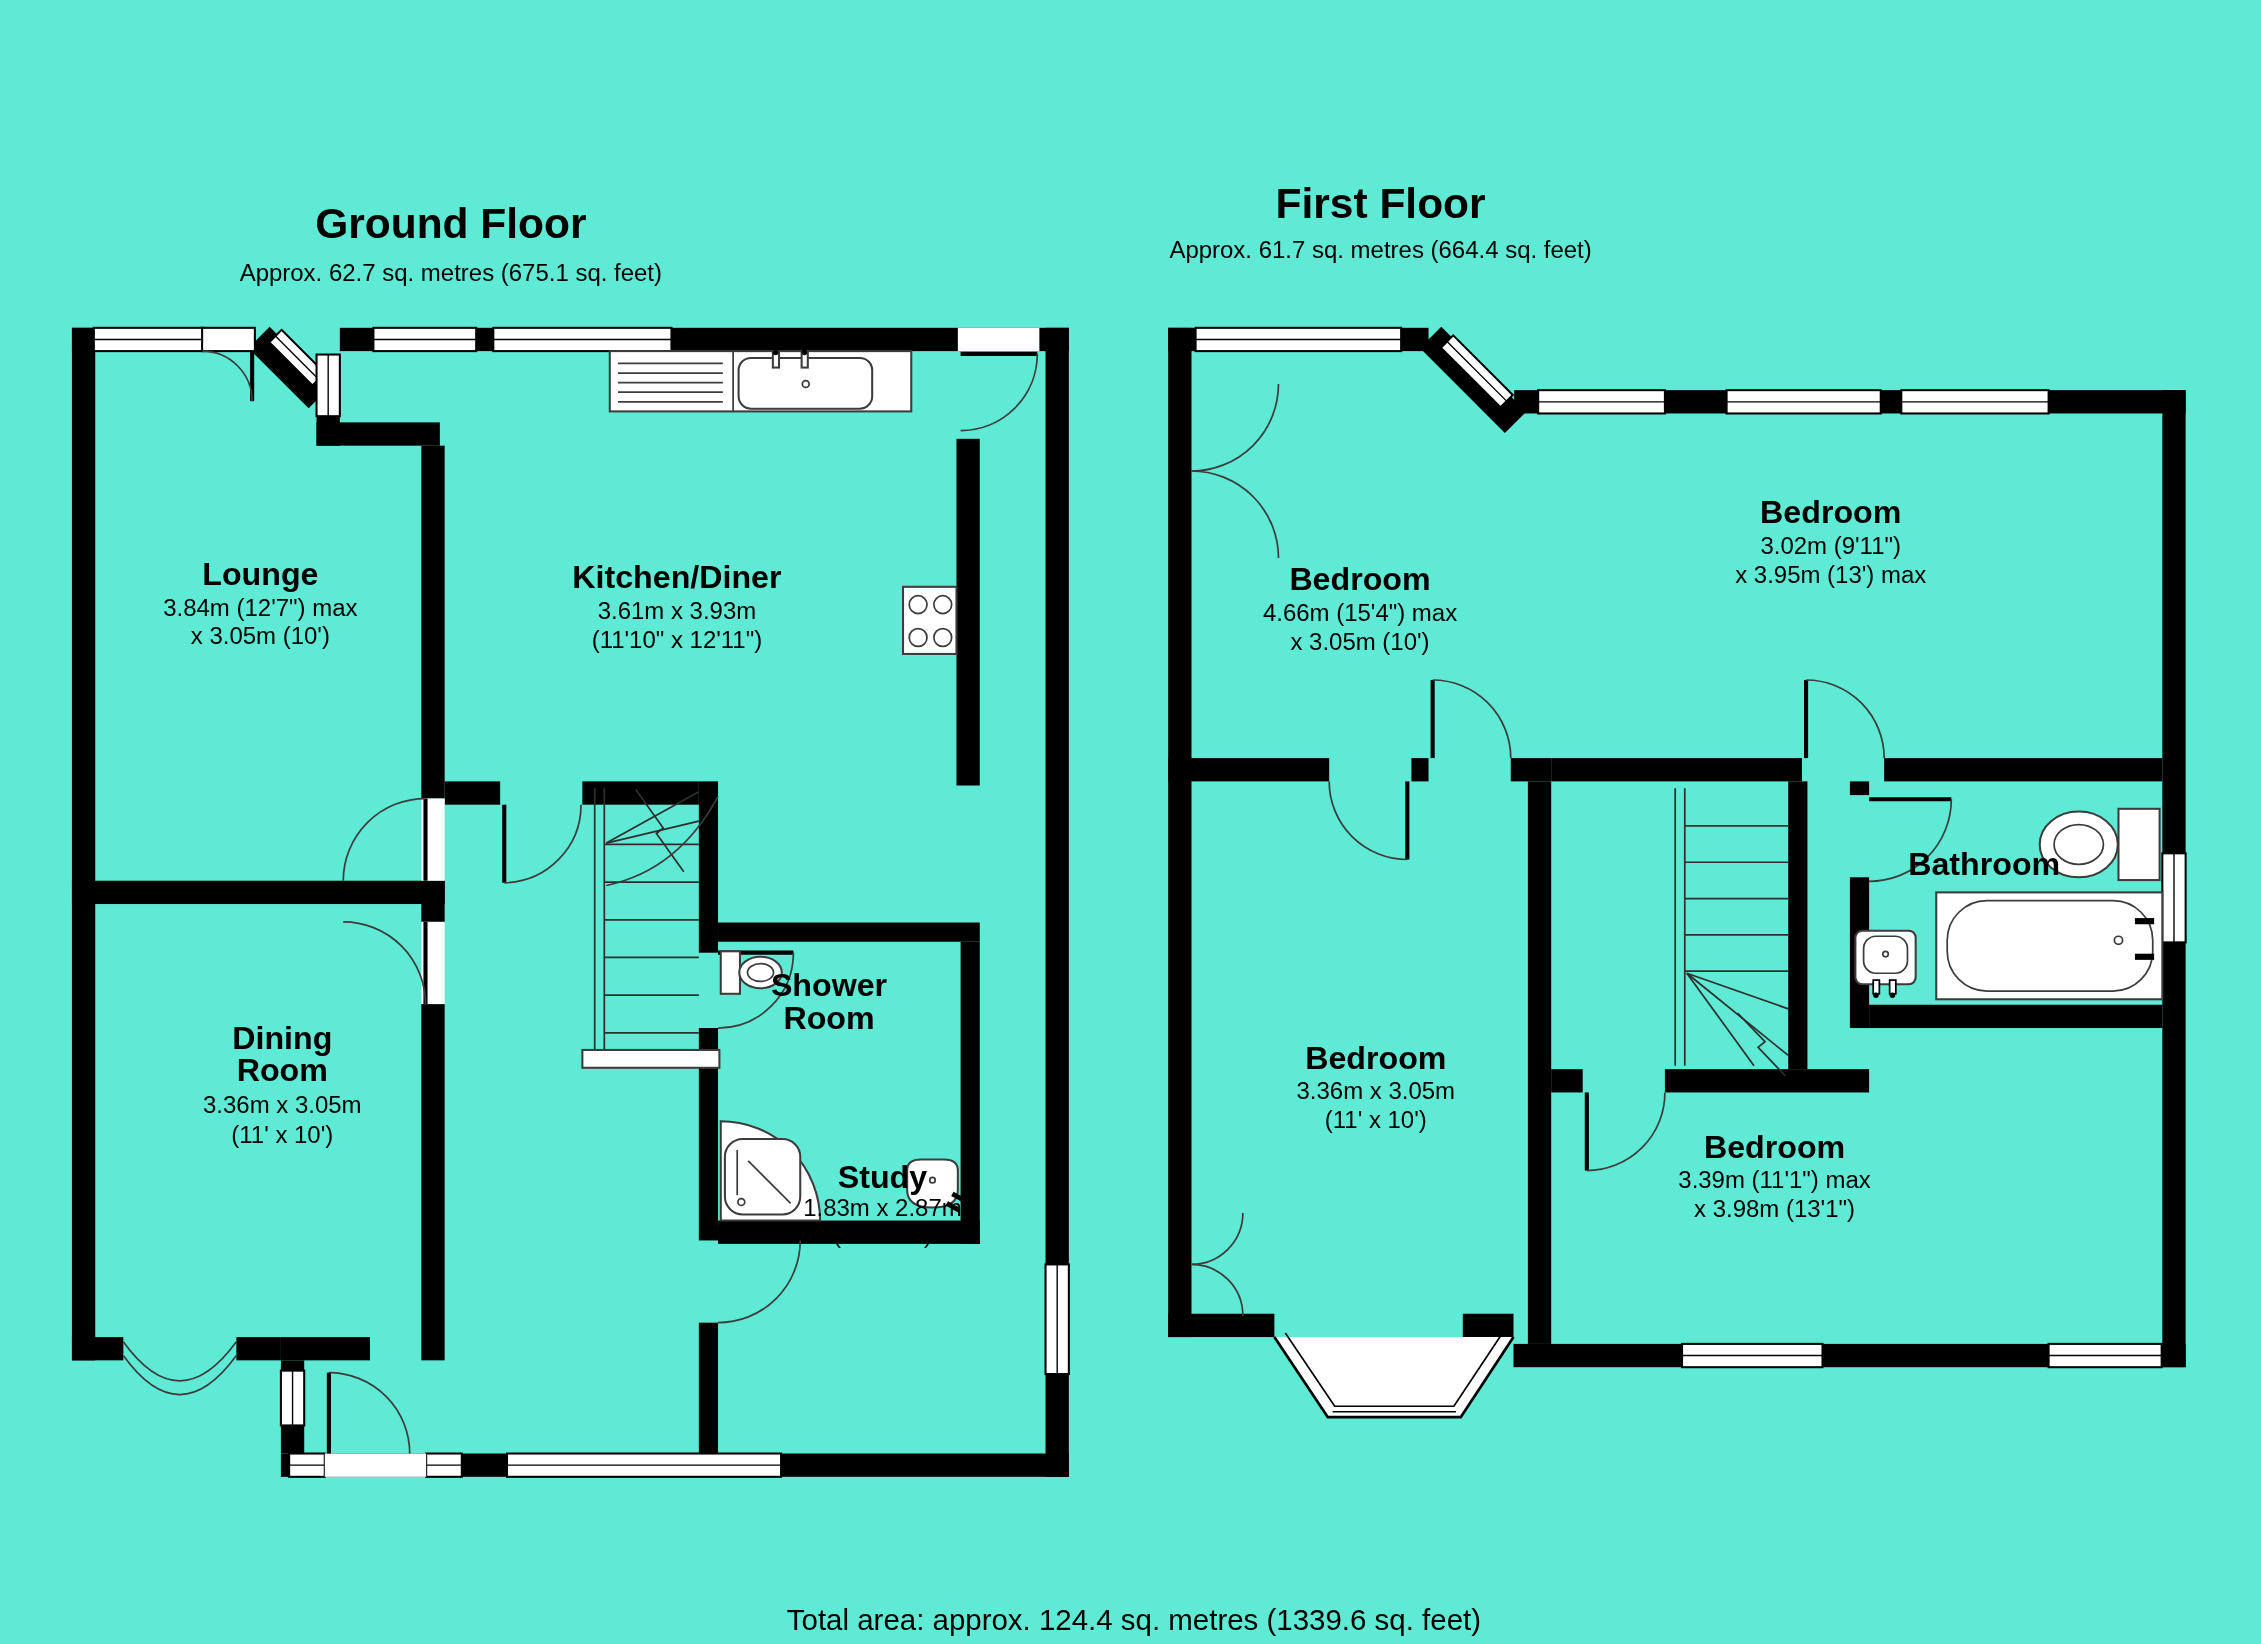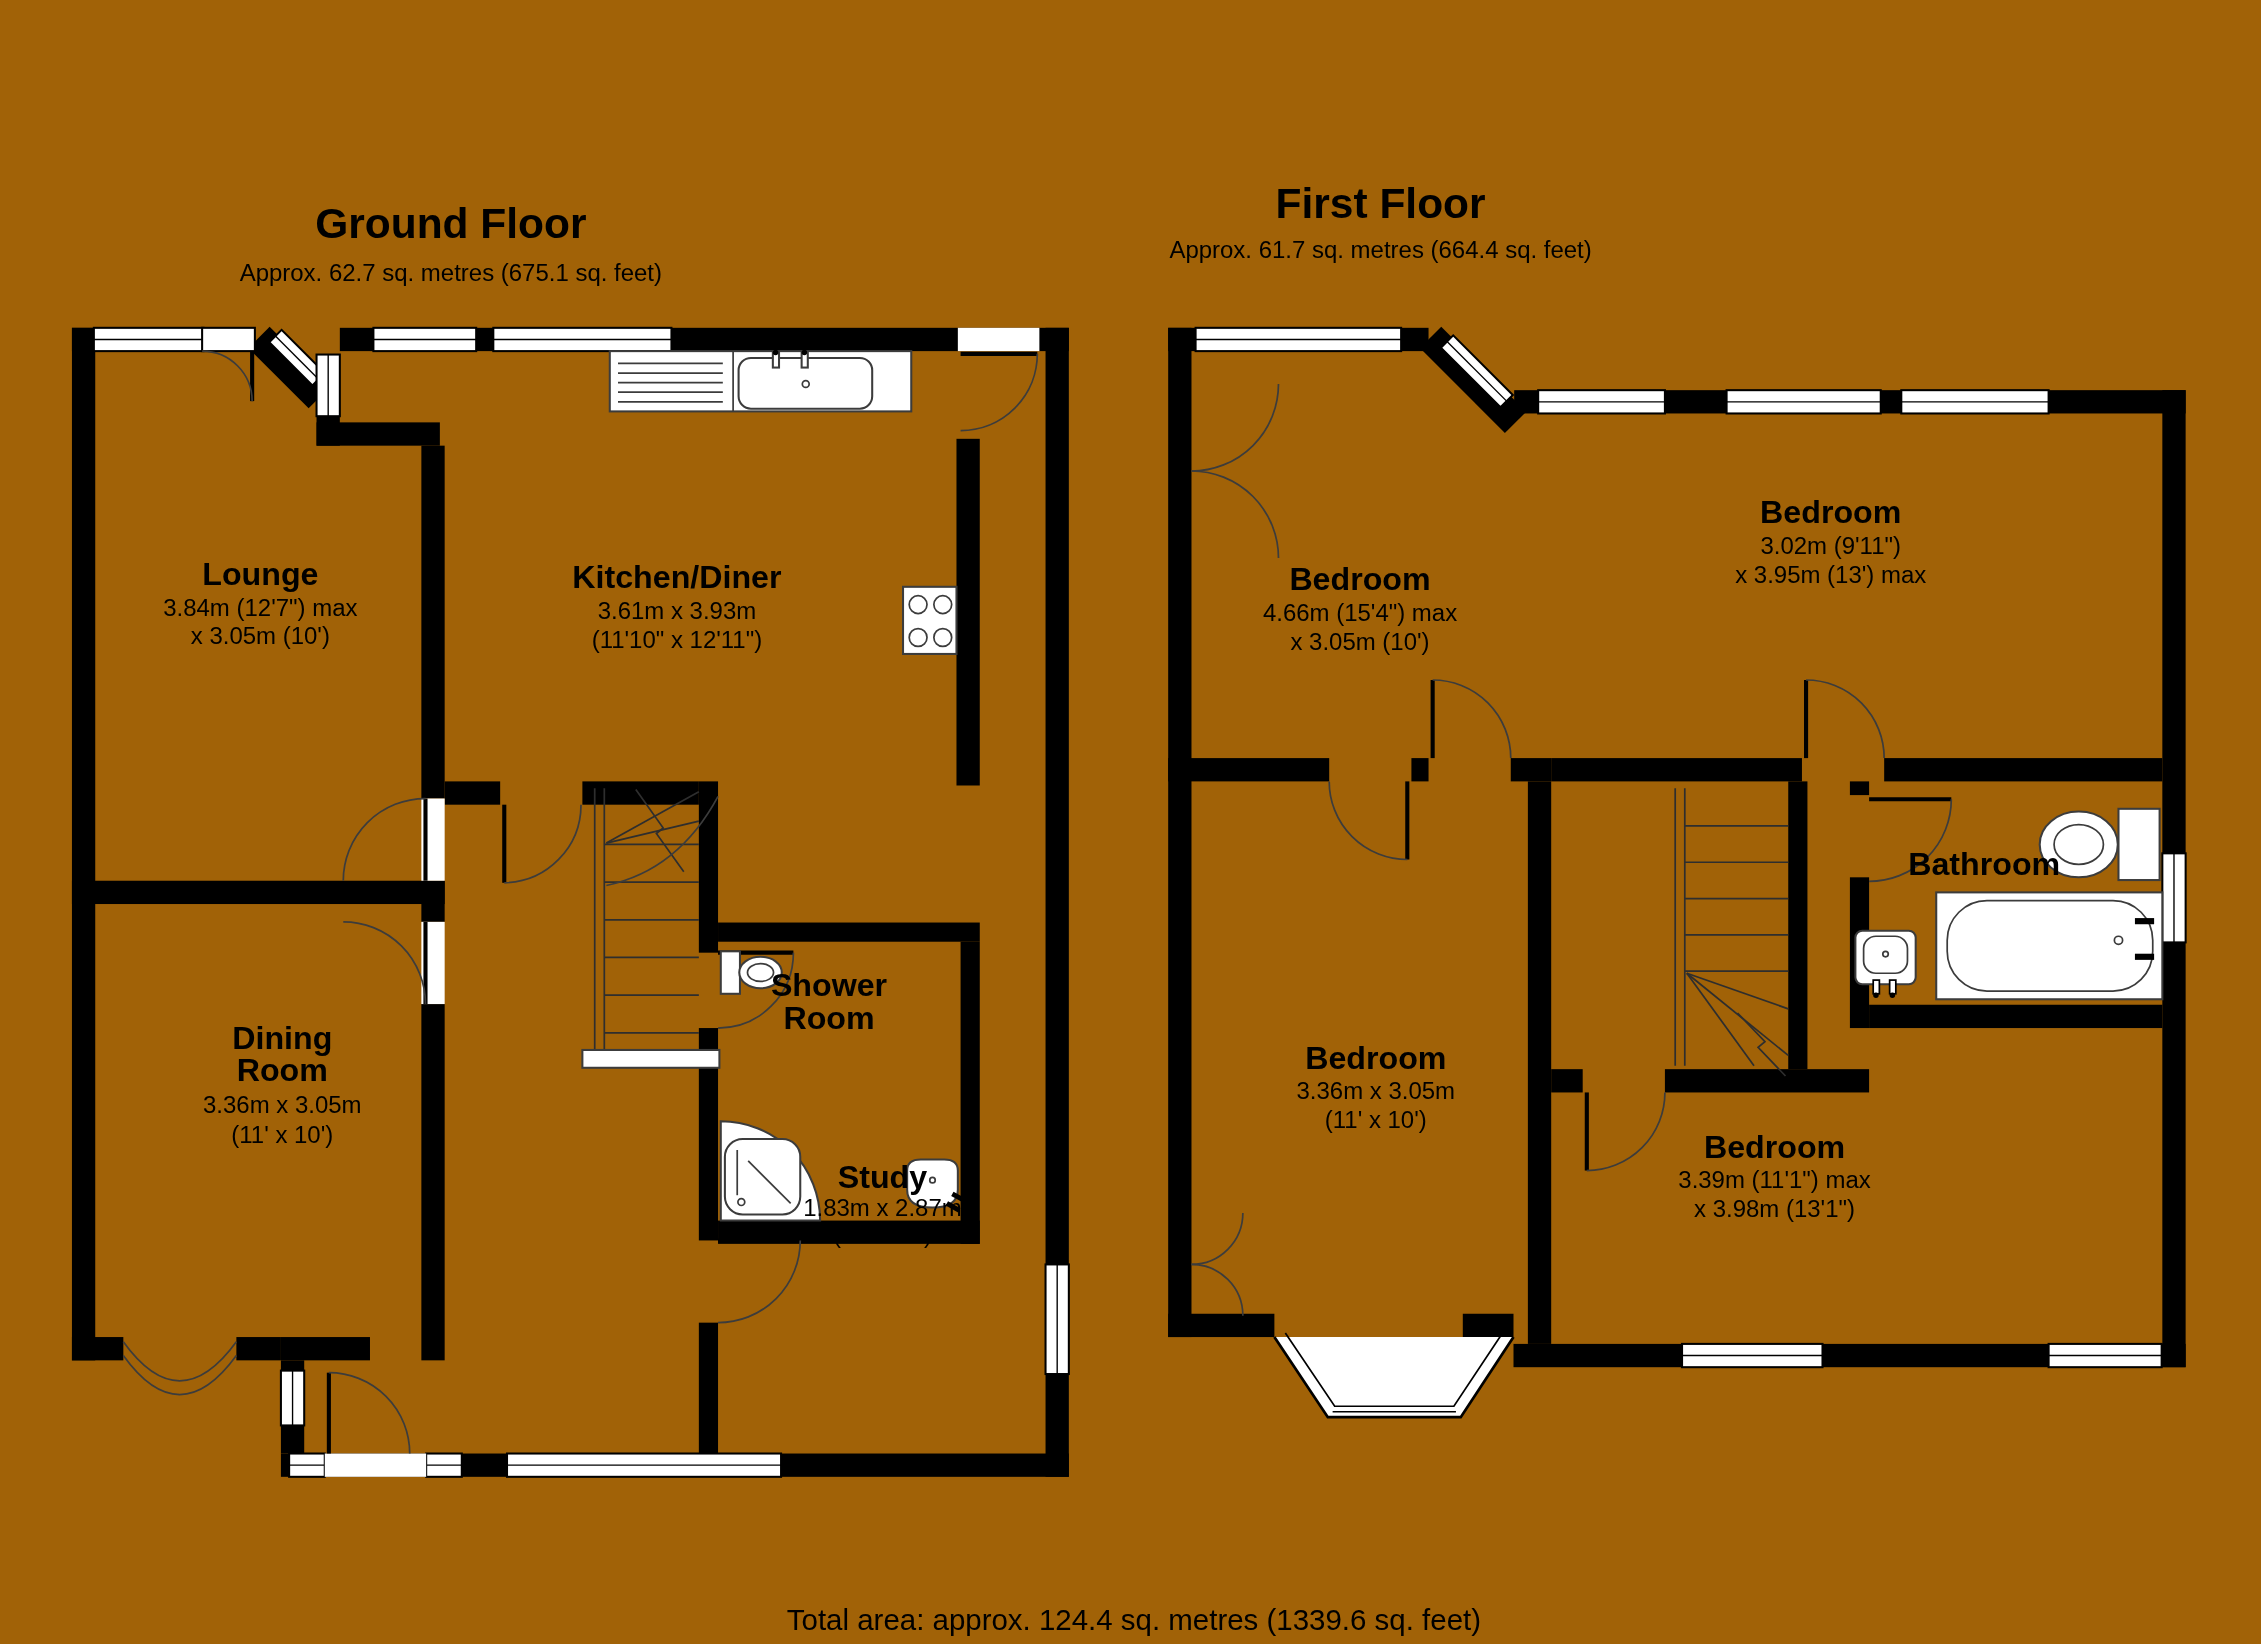--- a/index.html
+++ b/index.html
@@ -1,16 +1,16 @@
 <!DOCTYPE html>
 <html style="font-size:11px"><head>
 <meta charset="utf-8">
 <style>
   html,body{margin:0;padding:0;background:#fff;}
-  #stage{position:relative;width:2261px;height:1645px;background:#a16207;overflow:hidden;}
+  #stage{position:relative;width:2261px;height:1645px;background:#5eead4;overflow:hidden;}
   svg{position:absolute;left:0;top:0;}
   text{font-family:"Liberation Sans","DejaVu Sans",sans-serif;fill:#000;}
   .title{font-size:62px;font-weight:bold;}
   .subtitle{font-size:35px;}
   .room-name{font-size:47px;font-weight:bold;}
   .room-dim{font-size:35px;}
   .footer{font-size:43px;}
   .wall{fill:#000;}
   .win{fill:#fff;stroke:#000;stroke-width:3;}
   .winline{stroke:#000;stroke-width:2;}

